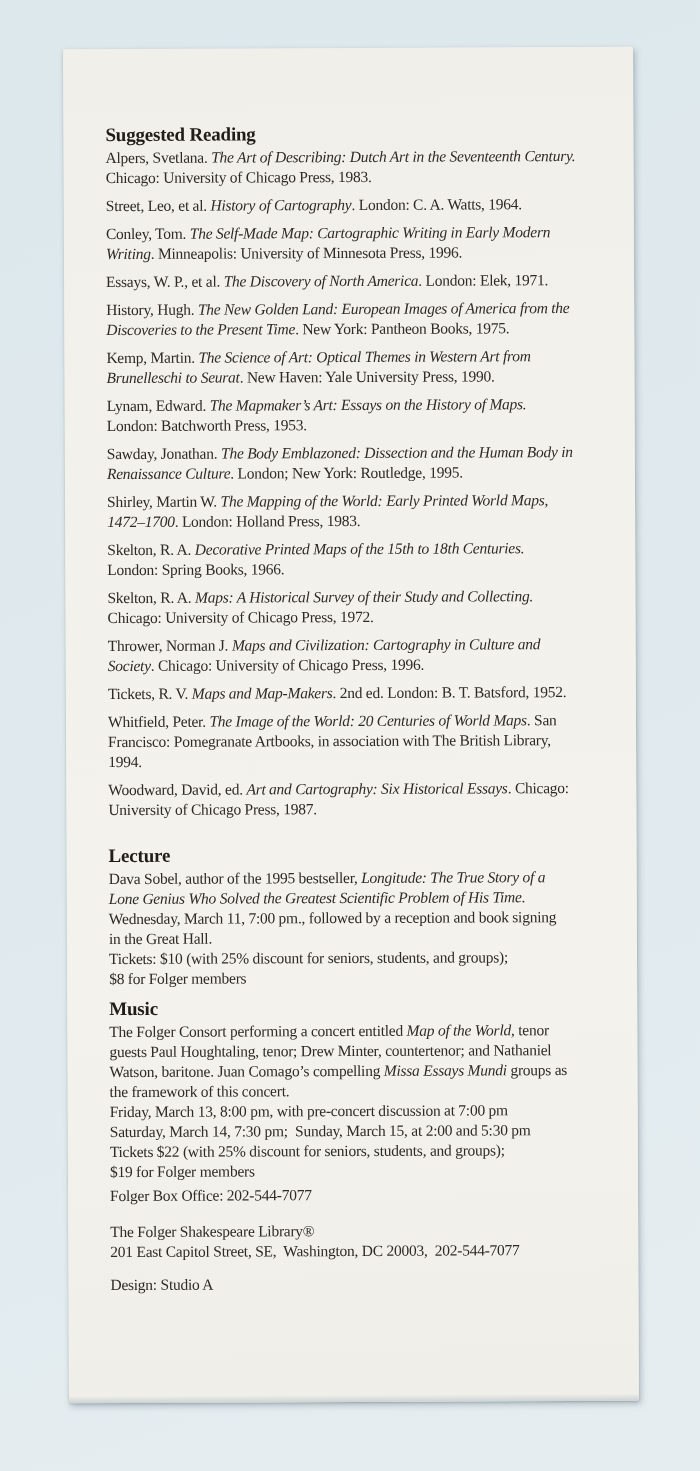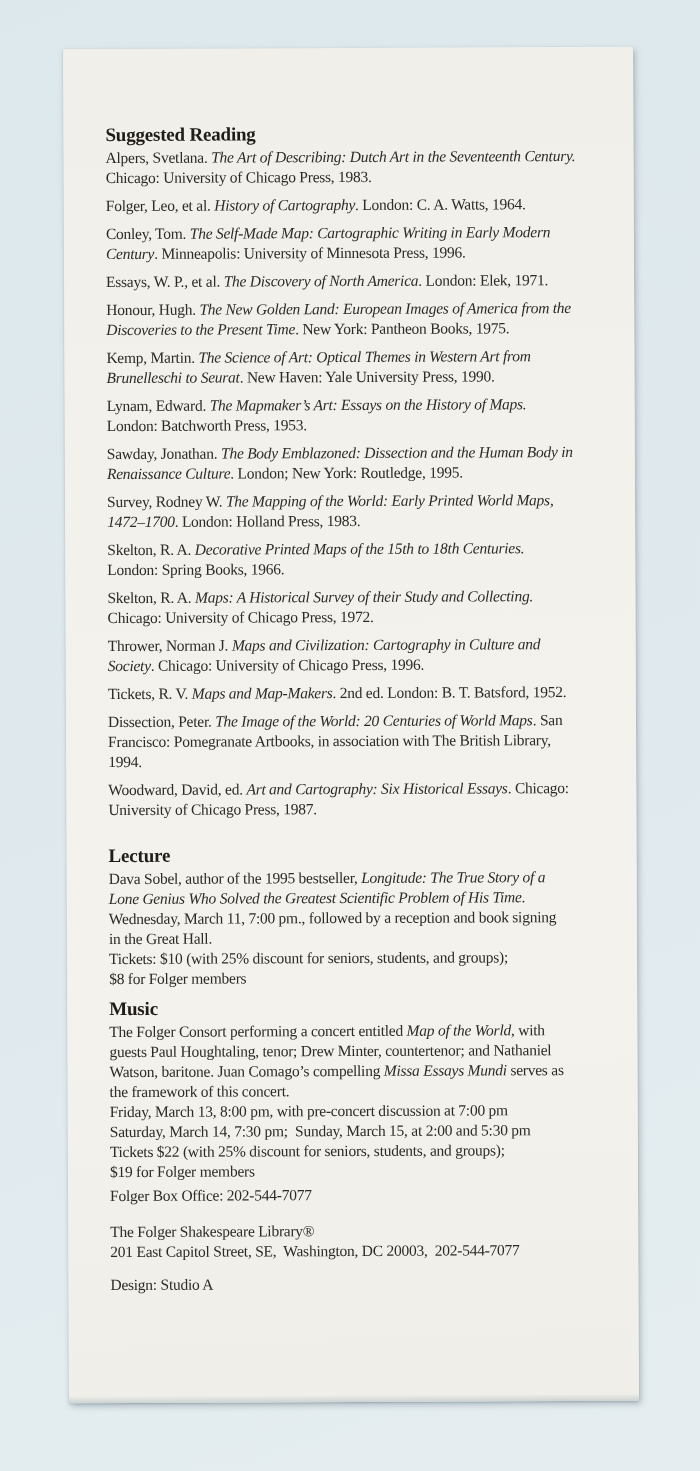--- a/index.html
+++ b/index.html
@@ -46,66 +46,66 @@
   <div class="content">
 
     <div class="section">
       <div class="section-heading" id="reading-heading">Suggested Reading</div>
       <div>
           <div class="entry">
             <div class="line"><span>Alpers, Svetlana. </span><span class="it">The Art of Describing: Dutch Art in the Seventeenth Century.</span></div>
             <div class="line"><span>Chicago: University of Chicago Press, 1983.</span></div>
           </div>
           <div class="entry">
-            <div class="line"><span>Folger, Leo, et al. </span><span class="it">History of Cartography</span><span>. London: C. A. Watts, 1964.</span></div>
+            <div class="line"><span>Street, Leo, et al. </span><span class="it">History of Cartography</span><span>. London: C. A. Watts, 1964.</span></div>
           </div>
           <div class="entry">
             <div class="line"><span>Conley, Tom. </span><span class="it">The Self-Made Map: Cartographic Writing in Early Modern</span></div>
-            <div class="line"><span class="it">Century</span><span>. Minneapolis: University of Minnesota Press, 1996.</span></div>
+            <div class="line"><span class="it">Writing</span><span>. Minneapolis: University of Minnesota Press, 1996.</span></div>
           </div>
           <div class="entry">
             <div class="line"><span>Essays, W. P., et al. </span><span class="it">The Discovery of North America</span><span>. London: Elek, 1971.</span></div>
           </div>
           <div class="entry">
-            <div class="line"><span>Honour, Hugh. </span><span class="it">The New Golden Land: European Images of America from the</span></div>
+            <div class="line"><span>History, Hugh. </span><span class="it">The New Golden Land: European Images of America from the</span></div>
             <div class="line"><span class="it">Discoveries to the Present Time</span><span>. New York: Pantheon Books, 1975.</span></div>
           </div>
           <div class="entry">
             <div class="line"><span>Kemp, Martin. </span><span class="it">The Science of Art: Optical Themes in Western Art from</span></div>
             <div class="line"><span class="it">Brunelleschi to Seurat</span><span>. New Haven: Yale University Press, 1990.</span></div>
           </div>
           <div class="entry">
             <div class="line"><span>Lynam, Edward. </span><span class="it">The Mapmaker’s Art: Essays on the History of Maps.</span></div>
             <div class="line"><span>London: Batchworth Press, 1953.</span></div>
           </div>
           <div class="entry">
             <div class="line"><span>Sawday, Jonathan. </span><span class="it">The Body Emblazoned: Dissection and the Human Body in</span></div>
             <div class="line"><span class="it">Renaissance Culture</span><span>. London; New York: Routledge, 1995.</span></div>
           </div>
           <div class="entry">
-            <div class="line"><span>Survey, Rodney W. </span><span class="it">The Mapping of the World: Early Printed World Maps,</span></div>
+            <div class="line"><span>Shirley, Martin W. </span><span class="it">The Mapping of the World: Early Printed World Maps,</span></div>
             <div class="line"><span class="it">1472–1700</span><span>. London: Holland Press, 1983.</span></div>
           </div>
           <div class="entry">
             <div class="line"><span>Skelton, R. A. </span><span class="it">Decorative Printed Maps of the 15th to 18th Centuries.</span></div>
             <div class="line"><span>London: Spring Books, 1966.</span></div>
           </div>
           <div class="entry">
             <div class="line"><span>Skelton, R. A. </span><span class="it">Maps: A Historical Survey of their Study and Collecting.</span></div>
             <div class="line"><span>Chicago: University of Chicago Press, 1972.</span></div>
           </div>
           <div class="entry">
             <div class="line"><span>Thrower, Norman J. </span><span class="it">Maps and Civilization: Cartography in Culture and</span></div>
             <div class="line"><span class="it">Society</span><span>. Chicago: University of Chicago Press, 1996.</span></div>
           </div>
           <div class="entry">
             <div class="line"><span>Tickets, R. V. </span><span class="it">Maps and Map-Makers</span><span>. 2nd ed. London: B. T. Batsford, 1952.</span></div>
           </div>
           <div class="entry">
-            <div class="line"><span>Dissection, Peter. </span><span class="it">The Image of the World: 20 Centuries of World Maps</span><span>. San</span></div>
+            <div class="line"><span>Whitfield, Peter. </span><span class="it">The Image of the World: 20 Centuries of World Maps</span><span>. San</span></div>
             <div class="line"><span>Francisco: Pomegranate Artbooks, in association with The British Library,</span></div>
             <div class="line"><span>1994.</span></div>
           </div>
           <div class="entry">
             <div class="line"><span>Woodward, David, ed. </span><span class="it">Art and Cartography: Six Historical Essays</span><span>. Chicago:</span></div>
             <div class="line"><span>University of Chicago Press, 1987.</span></div>
           </div>
         </div>
     </div>
 
@@ -117,23 +117,23 @@
           <div class="line"><span>Wednesday, March 11, 7:00 pm., followed by a reception and book signing</span></div>
           <div class="line"><span>in the Great Hall.</span></div>
           <div class="line"><span>Tickets: $10 (with 25% discount for seniors, students, and groups);</span></div>
           <div class="line"><span>$8 for Folger members</span></div>
         </div>
     </div>
 
     <div class="section">
       <div class="section-heading" id="music-heading">Music</div>
       <div>
-          <div class="line"><span>The Folger Consort performing a concert entitled </span><span class="it">Map of the World</span><span>, with</span></div>
+          <div class="line"><span>The Folger Consort performing a concert entitled </span><span class="it">Map of the World</span><span>, tenor</span></div>
           <div class="line"><span>guests Paul Houghtaling, tenor; Drew Minter, countertenor; and Nathaniel</span></div>
-          <div class="line"><span>Watson, baritone. Juan Comago’s compelling </span><span class="it">Missa Essays Mundi</span><span> serves as</span></div>
+          <div class="line"><span>Watson, baritone. Juan Comago’s compelling </span><span class="it">Missa Essays Mundi</span><span> groups as</span></div>
           <div class="line"><span>the framework of this concert.</span></div>
           <div class="line"><span>Friday, March 13, 8:00 pm, with pre-concert discussion at 7:00 pm</span></div>
           <div class="line"><span>Saturday, March 14, 7:30 pm;  Sunday, March 15, at 2:00 and 5:30 pm</span></div>
           <div class="line"><span>Tickets $22 (with 25% discount for seniors, students, and groups);</span></div>
           <div class="line"><span>$19 for Folger members</span></div>
         </div>
     </div>
 
     <div class="footer">
       <div class="line box-office">Folger Box Office: 202-544-7077</div>

